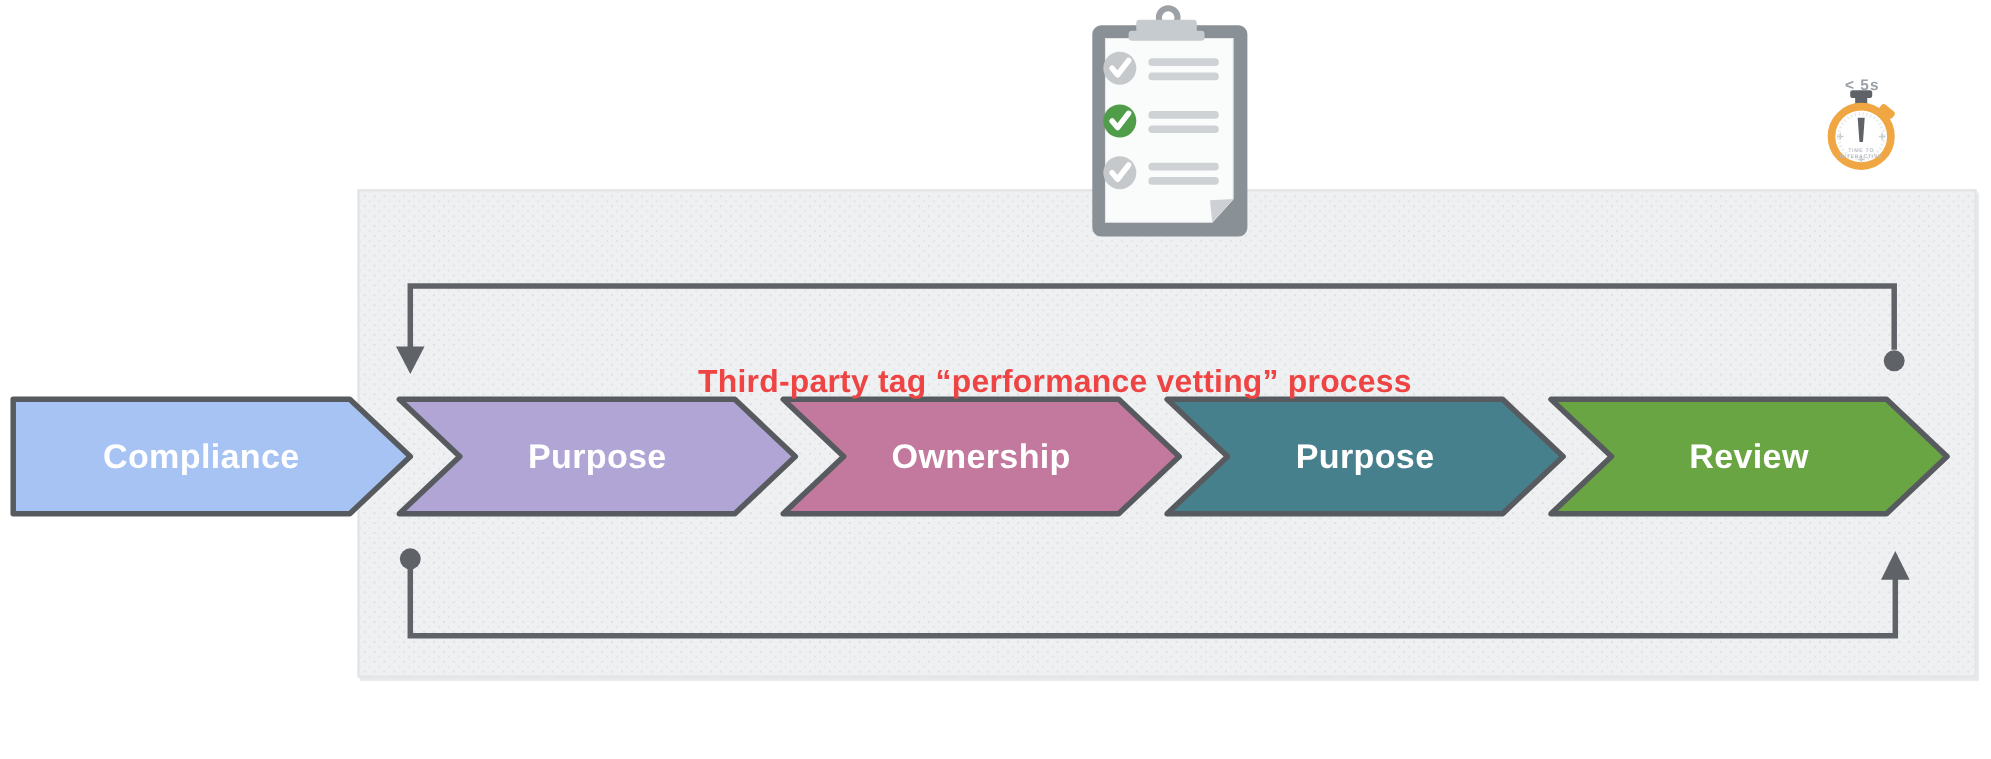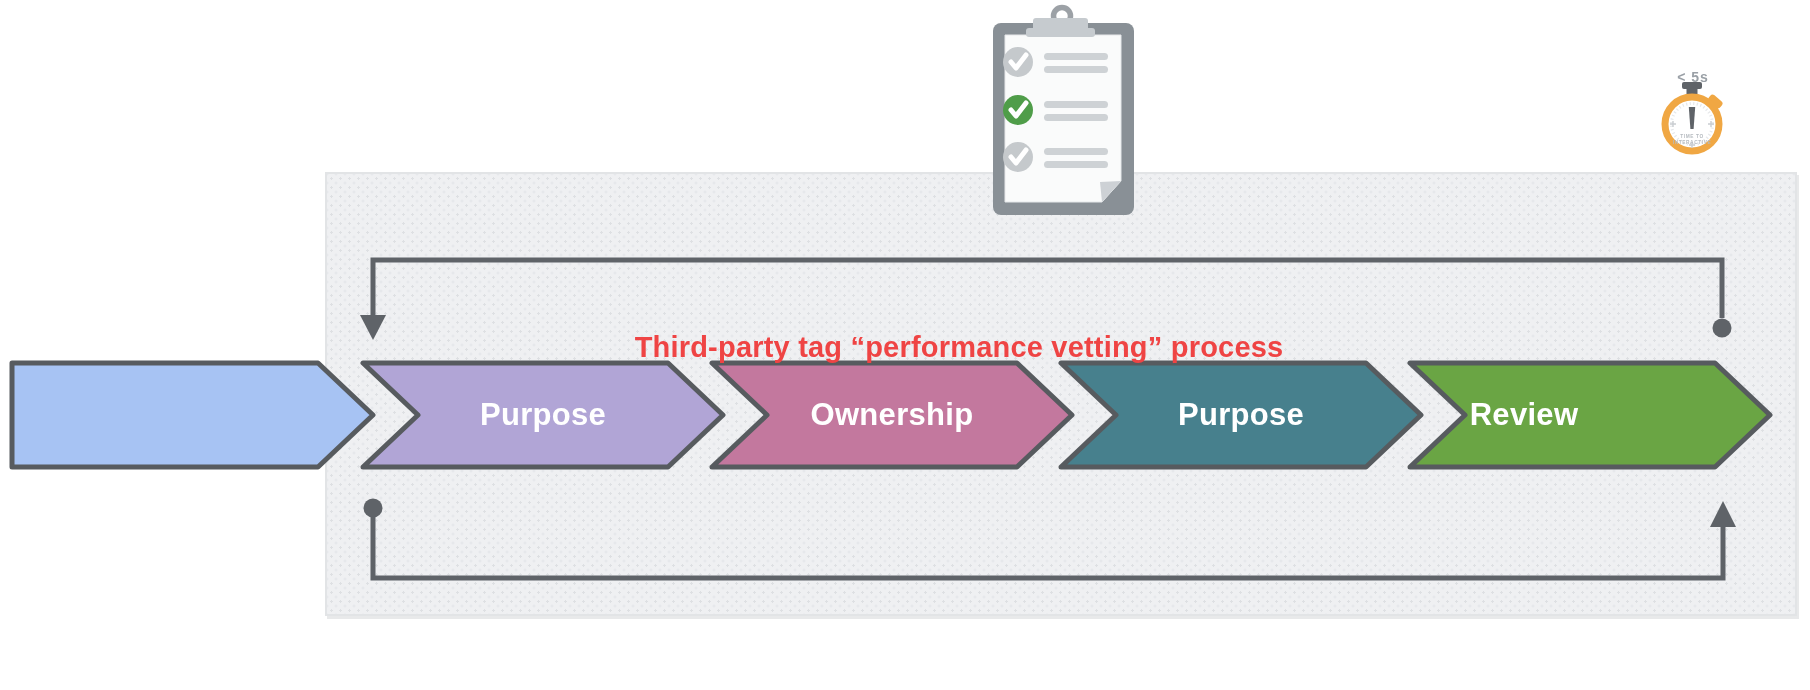--- a/index.html
+++ b/index.html
@@ -128,18 +128,19 @@
       <text x="1692" y="138" text-anchor="middle" font-size="4.8" font-weight="700" fill="#B6BBC0" letter-spacing="0.6">TIME TO</text>
       <text x="1692" y="144" text-anchor="middle" font-size="4.8" font-weight="700" fill="#B6BBC0" letter-spacing="0.6">INTERACTIVE</text>
     </g>
   </svg>
 
   <div id="stopwatch-time">&lt; 5s</div>
 
 
   <div id="process-title">Third-party tag “performance vetting” process</div>
 
+  <div class="step-label" style="left:23px">Compliance</div>
   <div class="step-label" style="left:383px">Purpose</div>
   <div class="step-label" style="left:1081px">Purpose</div>
   <div class="step-label" style="left:732px">Ownership</div>
-  <div class="step-label" style="left:1364px">Review</div>
+  <div class="step-label" style="left:1430px">Review</div>
 
 </div>
 
 </body></html>

